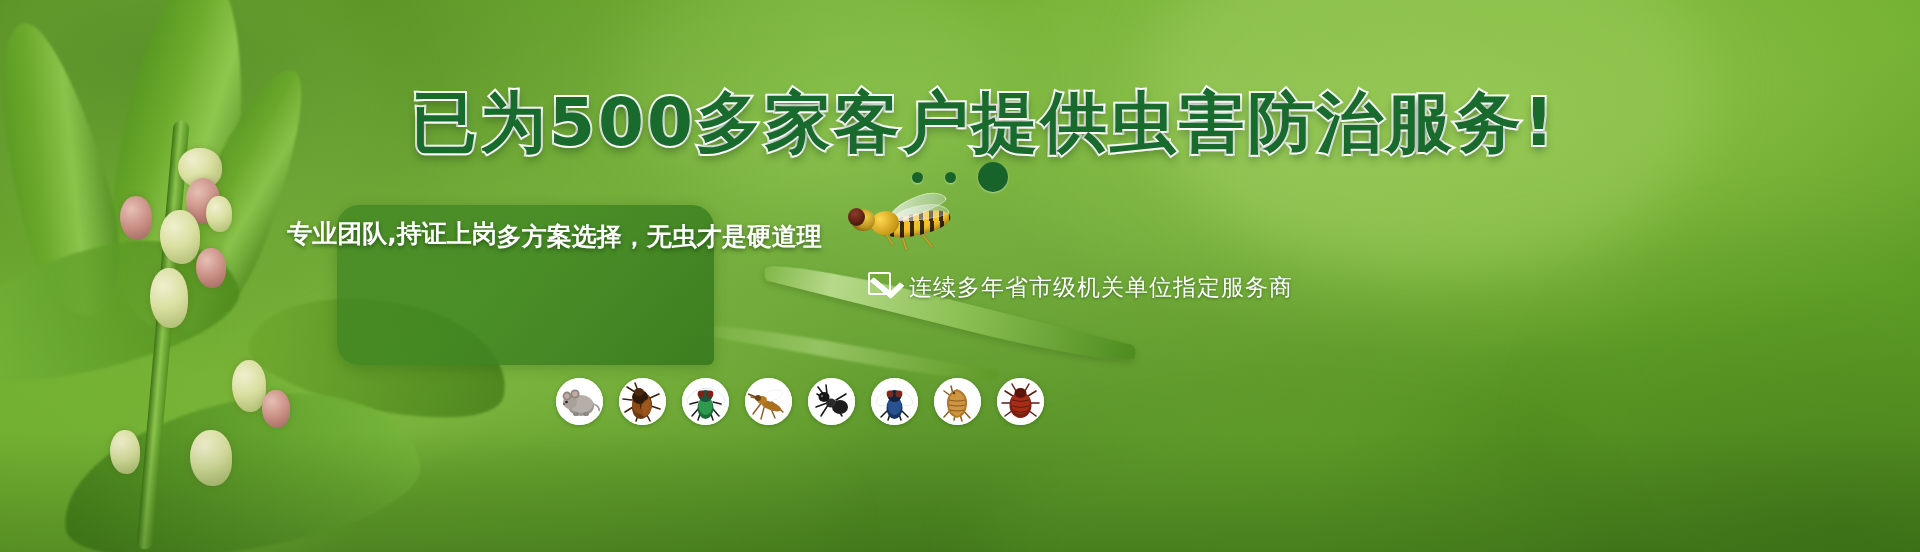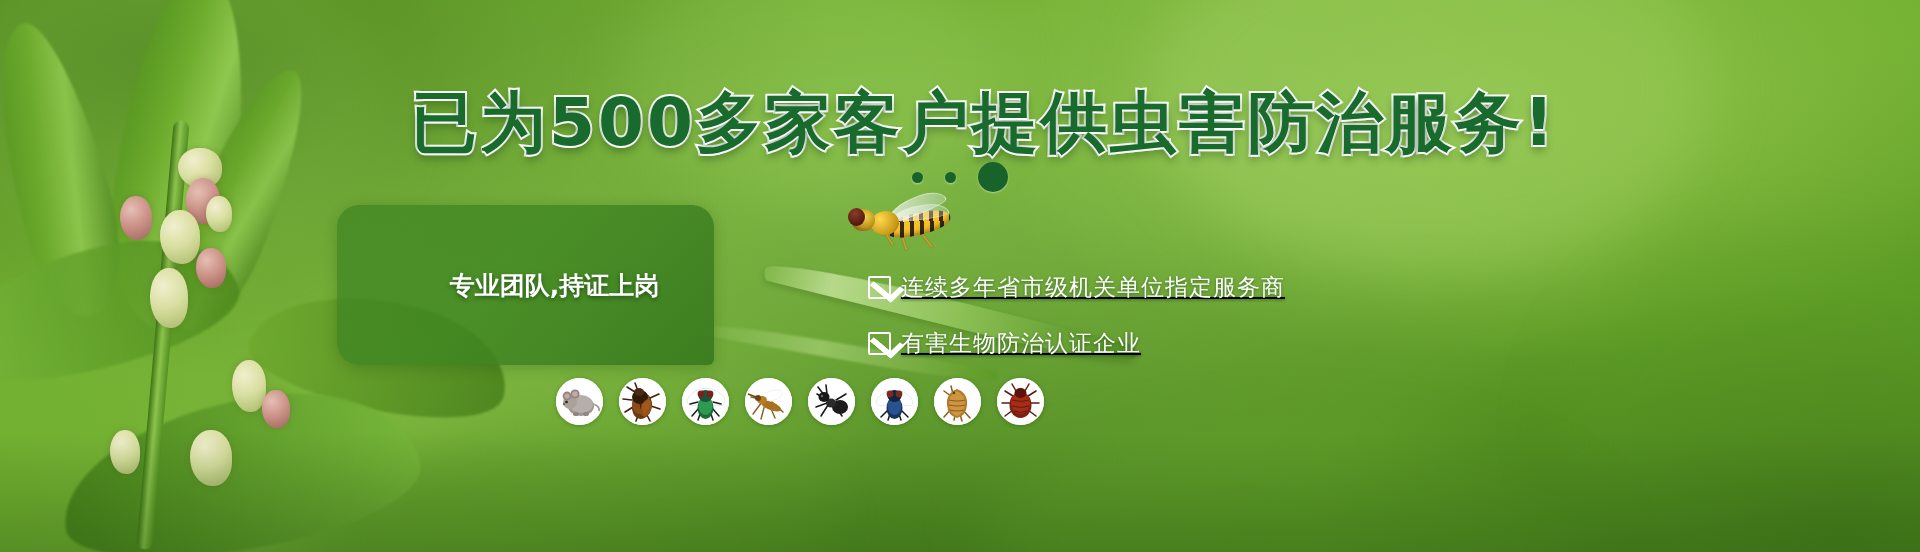--- a/index.html
+++ b/index.html
@@ -163,38 +163,38 @@
   
   .panel {
     position:absolute; left:337px; top:205px;
     width:377px; height:160px;
     background:linear-gradient(135deg,rgba(58,128,32,.66) 0%,rgba(63,134,34,.80) 45%,rgba(52,118,28,.86) 100%);
     border-radius:22px 22px 6px 22px;
     box-shadow:0 3px 14px rgba(20,55,10,.22);
   }
   .panel-lines {
     position:absolute; inset:0;
-    display:flex; flex-direction:column; justify-content:center;
+    display:flex; flex-direction:row; justify-content:center;
     padding:6px 0 4px 0;
   }
   .pline {
     color:#ffffff; font-weight:bold; white-space:nowrap; text-align:center;
     text-shadow:0 2px 4px rgba(10,40,5,.55);
     font-family:"DejaVu Sans","Liberation Sans",sans-serif;
   }
   .pline.l1 { font-size:25px; line-height:46px; padding-left:58px; letter-spacing:0px; }
   .pline.l2 { font-size:25px; line-height:52px; letter-spacing:0px; }
   .pline.l3 { font-size:25px; line-height:50px; letter-spacing:0px; }
 
   
   .checks {
     position:absolute; left:868px; top:272px;
     display:flex; flex-direction:column; gap:25px;
   }
-  .check-row { display:flex; align-items:center; gap:10px;text-decoration:underline; }
+  .check-row { display:flex; align-items:flex-start; gap:18px; }
   .cbox {
     position:relative; width:23px; height:23px;
     border:2px solid #ffffff; border-radius:2px; flex:0 0 auto;
   }
   .cbox::after {
     content:""; position:absolute;
     left:3px; top:0px; width:22px; height:13px;
     border-right:6px solid #ffffff; border-bottom:6px solid #ffffff;
     transform:rotate(40deg) skewX(-6deg);
     border-radius:1px;
@@ -283,31 +283,28 @@
 
   <div class="dots">
     <span class="dot s"></span>
     <span class="dot m"></span>
     <span class="dot l"></span>
   </div>
 
   <div class="panel">
     <div class="panel-lines">
       <div class="pline l1">专业团队,持证上岗</div>
+      <div class="pline l2">多方案选择，无虫才是硬道理</div>
     </div>
   </div>
 
   <div class="checks">
     <div class="check-row">
       <span class="cbox"></span>
       <span class="ctext">连续多年省市级机关单位指定服务商</span>
-    </div>
-    <div class="check-row">
-      <span class="cbox"></span>
-      <span class="ctext">有害生物防治认证企业</span>
     </div>
   </div>
 
   <div class="pests">
 
     <div class="pest">
       <svg viewBox="0 0 47 47">
         <ellipse cx="25" cy="28" rx="13" ry="10" fill="#9c968f"></ellipse>
         <ellipse cx="25" cy="26" rx="12" ry="9" fill="#b5afa7"></ellipse>
         <circle cx="14" cy="24" r="7" fill="#a8a29a"></circle>

